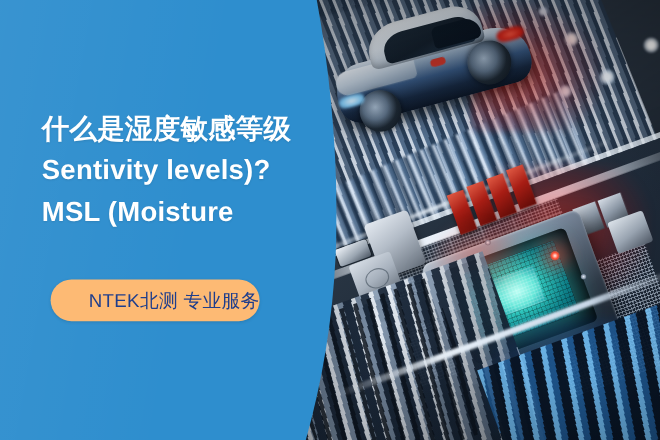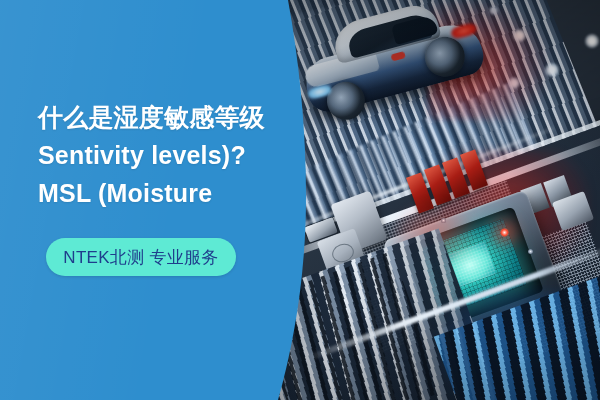--- a/index.html
+++ b/index.html
@@ -444,27 +444,27 @@
     font-size: 25px;
     font-weight: bold;
     line-height: 38px;
     letter-spacing: 0.2px;
     text-shadow: 0 1px 2px rgba(0,0,0,0.10);
   }
   .headline .ln { display: block; white-space: nowrap; }
 
   .cta {
     position: absolute;
-    left: 46px; top: 238px;
+    left: 46px; top: 254px;
     width: 190px; height: 38px;
     border-radius: 19px;
-    background: #5eead4;
+    background: #fdba74;
     display: flex;
     align-items: center;
-    justify-content: center;
+    justify-content: flex-end;
     box-shadow: 0 1px 3px rgba(0,0,0,0.12);
     cursor: pointer;
   }
   .cta-label {
     color: #1F3E8C;
     font-size: 17px;
     font-weight: normal;
     letter-spacing: 0.3px;
     white-space: nowrap;
   }

